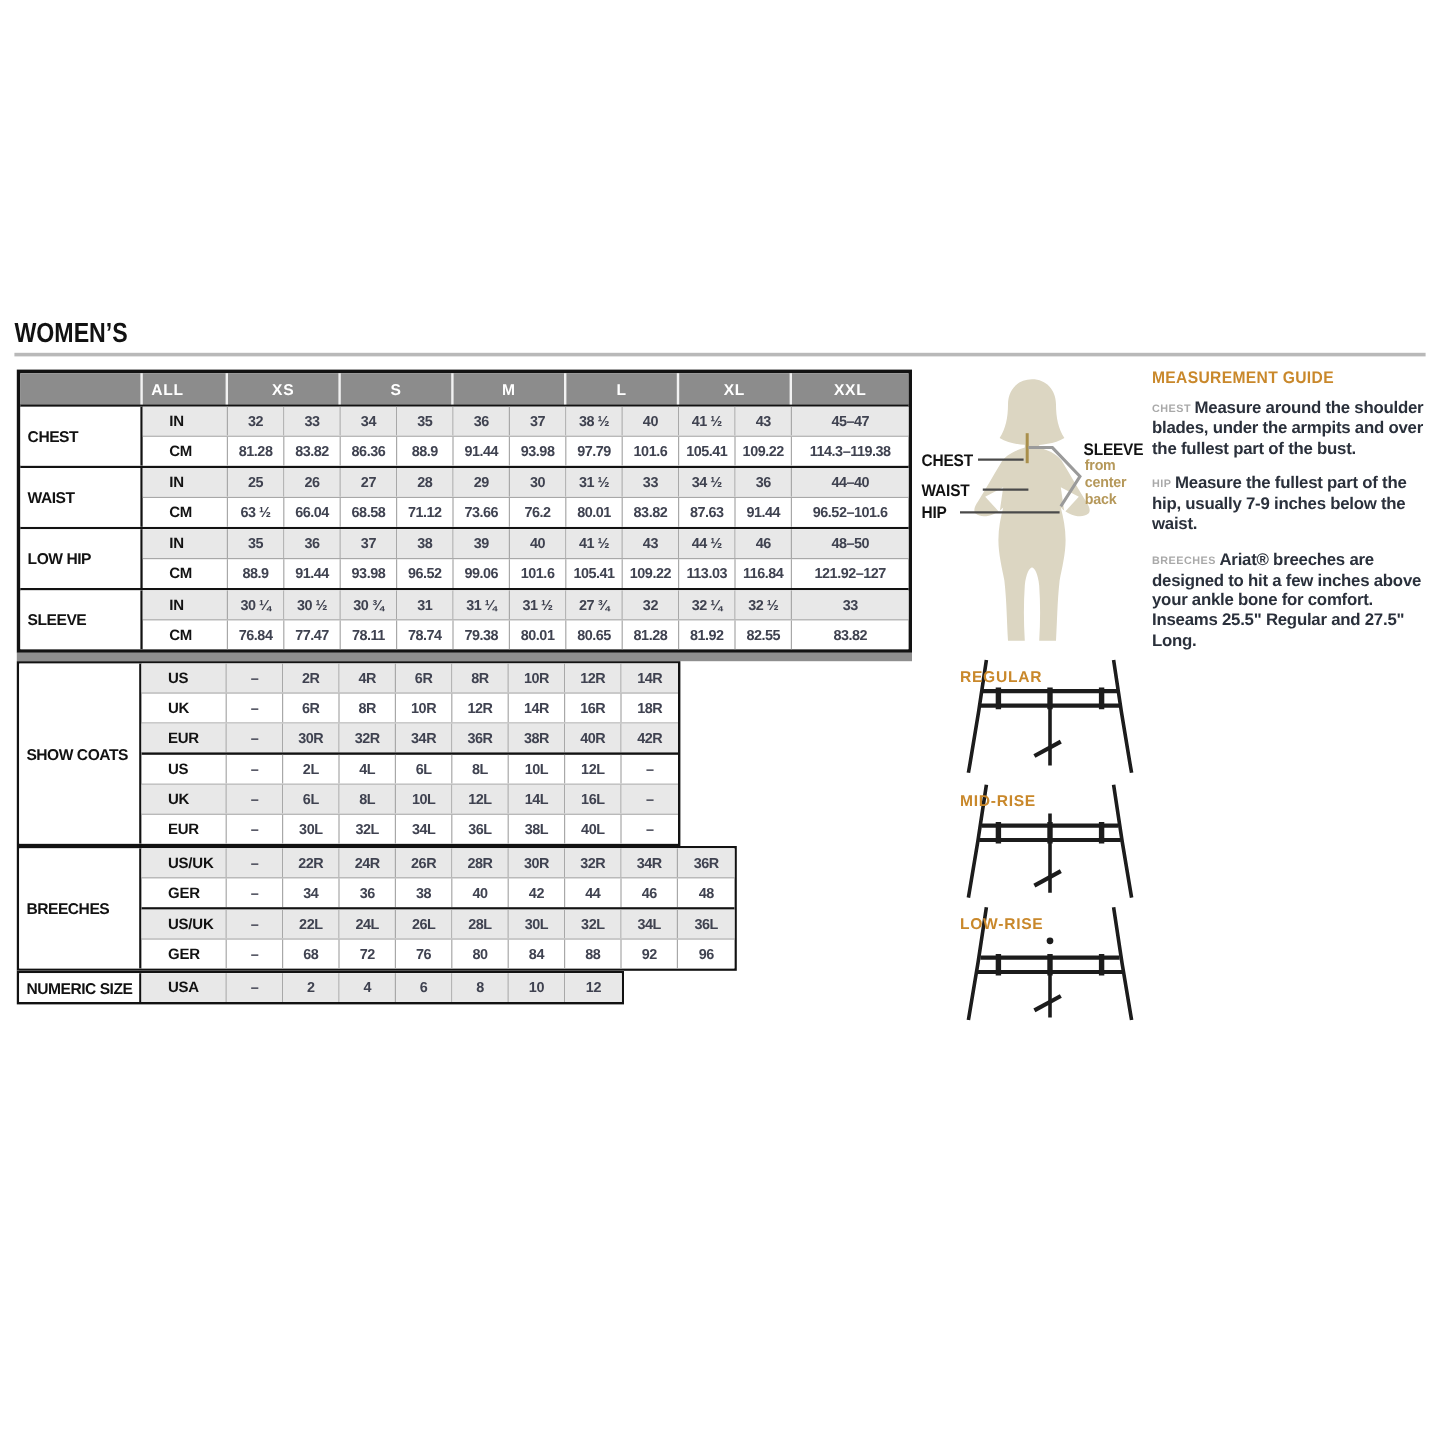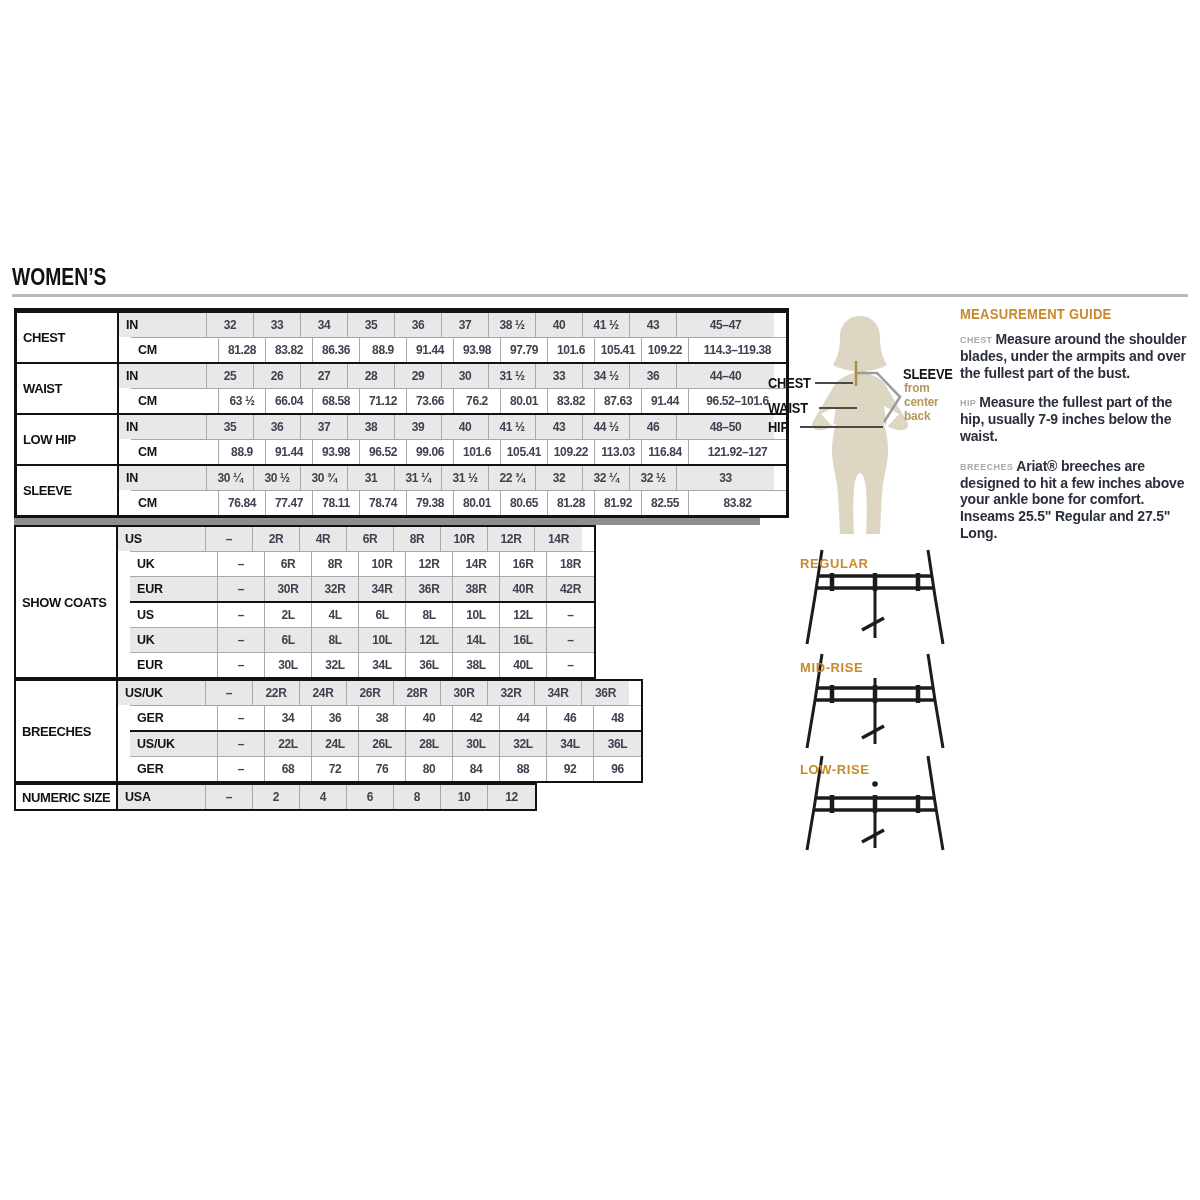--- a/index.html
+++ b/index.html
@@ -35,25 +35,25 @@
   .hcell.hall{width:71px;justify-content:flex-start;padding-left:7px;}
 
   .section{display:flex;border-top:2px solid #121212;}
   .slabel{
     width:102px;box-sizing:border-box;border-right:2px solid #121212;
     display:flex;align-items:center;padding-left:6px;font-weight:bold;
     font-size:13px;color:#121212;letter-spacing:-0.4px;white-space:nowrap;background:#fff;
   }
   .rows{display:flex;flex-direction:column;}
   .row{display:flex;height:24px;background:#ffffff;}
-  .row + .row{border-top:1px solid #a8a8a8;margin-left:12px;}
+  .row + .row{border-top:1px solid #a8a8a8;}
   .row.thick{border-top:2px solid #121212;}
   .unit{
-    width:88px;box-sizing:border-box;border-right:1px solid #a8a8a8;
-    display:flex;align-items:center;padding-left:7px;
+    width:71px;box-sizing:border-box;border-right:1px solid #a8a8a8;
+    display:flex;align-items:center;padding-left:22px;
     font-weight:bold;font-size:12.5px;color:#121212;letter-spacing:-0.2px;white-space:nowrap;
   }
   .cell{
     width:47px;box-sizing:border-box;border-right:1px solid #a8a8a8;
     display:flex;align-items:center;justify-content:center;
     font-weight:bold;font-size:12px;color:#3f4250;letter-spacing:-0.4px;white-space:nowrap;
   }
   .cell:last-child{border-right:none;}
   .cell.wide{width:97px;}
   .row.shaded .cell,.row.shaded .unit{background:#e8e8e8;}
@@ -84,20 +84,30 @@
   .term{font-size:9px;font-weight:bold;color:#a9a9a9;letter-spacing:0.4px;margin-right:3px;position:relative;top:-1px;}
 </style>
 </head>
 <body>
 
 <div class="abs" id="page-title">WOMEN’S</div>
 <div class="abs" id="title-rule"></div>
 
 <div class="abs" id="table-wrap">
   <div class="block" id="upper-block">
+    <div id="header-row">
+        <div class="hcell corner"></div>
+        <div class="hcell hall">ALL</div>
+        <div class="hcell" style="width: 94px;">XS</div>
+        <div class="hcell" style="width: 94px;">S</div>
+        <div class="hcell" style="width: 94px;">M</div>
+        <div class="hcell" style="width: 94px;">L</div>
+        <div class="hcell" style="width: 94px;">XL</div>
+        <div class="hcell" style="width: 97px;">XXL</div>
+      </div>
     <div id="upper-sections">
         <div class="section">
           <div class="slabel">CHEST</div>
           <div class="rows">
             <div class="row shaded">
               <div class="unit">IN</div>
               <div class="cell">32</div>
               <div class="cell">33</div>
               <div class="cell">34</div>
               <div class="cell">35</div>
@@ -195,21 +205,21 @@
           <div class="slabel">SLEEVE</div>
           <div class="rows">
             <div class="row shaded">
               <div class="unit">IN</div>
               <div class="cell">30 ¼</div>
               <div class="cell">30 ½</div>
               <div class="cell">30 ¾</div>
               <div class="cell">31</div>
               <div class="cell">31 ¼</div>
               <div class="cell">31 ½</div>
-              <div class="cell">22 ¾</div>
+              <div class="cell">27 ¾</div>
               <div class="cell">32</div>
               <div class="cell">32 ¼</div>
               <div class="cell">32 ½</div>
               <div class="cell wide">33</div>
             </div>
             <div class="row">
               <div class="unit">CM</div>
               <div class="cell">76.84</div>
               <div class="cell">77.47</div>
               <div class="cell">78.11</div>

